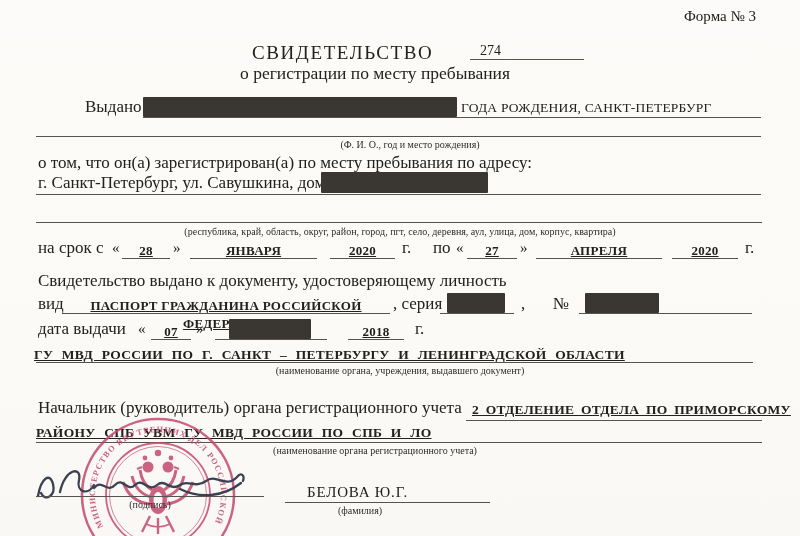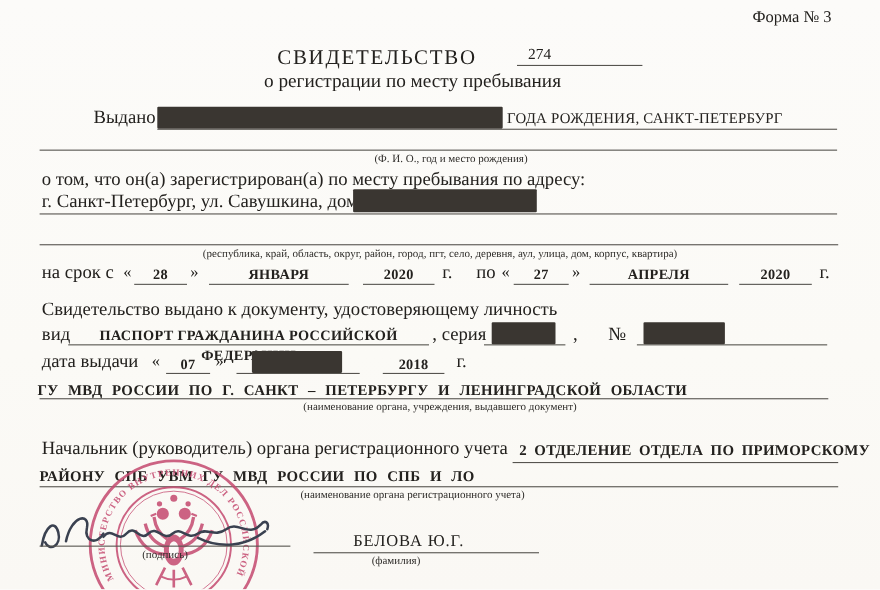--- a/index.html
+++ b/index.html
@@ -5,21 +5,21 @@
   :root{
     --paper:#fbfaf7; --ink:#23211e; --redaction:#3a3631; --line:#56544f;
     --stamp:#c4496f; --signature_ink:#3a4150; --caption:#2e2c29;
   }
   html,body{margin:0;padding:0;}
   body{font-family:"Liberation Serif","DejaVu Serif",serif;color:var(--ink);}
   .page{position:relative;width:800px;height:536px;background:var(--paper);overflow:hidden;
         background-image:linear-gradient(180deg,#fcfbf9 0%,#fbfaf6 60%,#faf8f4 100%);}
   .abs{position:absolute;white-space:nowrap;}
   .body-text{font-size:17px;}
-  .small-caps-val{font-size:13px;font-weight:600;letter-spacing:.3px;}
+  .small-caps-val{font-size:13px;font-weight:600;letter-spacing:.3px;text-decoration:underline;}
   .caption{font-size:10px;color:var(--caption);text-align:center;}
   .rule{position:absolute;border-bottom:1.4px solid var(--line);}
   .cell{position:absolute;border-bottom:1.4px solid var(--line);text-align:center;height:19px;}
   .cell .small-caps-val{position:relative;top:2px;}
   .redact{position:absolute;background:var(--redaction);border-radius:1px;}
   .quote{font-size:15px;}
   .bold13{font-size:13.5px;font-weight:normal;letter-spacing:.2px;}
   .wide-words{word-spacing:5px;}
   .stamp-stroke{stroke:var(--stamp);fill:none;}
   .stamp-fill{fill:var(--stamp);}
@@ -152,17 +152,17 @@
       <path d="M8,38 C11,20 20,14 23,26 C26,38 15,44 11,35"></path>
       <path d="M30,34 C35,10 52,8 49,22 C46,34 58,38 64,27"></path>
       <path d="M64,30 C72,20 77,36 85,27 C93,18 97,35 105,27 C113,19 118,35 127,27 C135,20 140,34 150,27 C158,21 165,31 176,23 C186,15 196,31 207,19 C211,14 215,17 213,23"></path>
       <path d="M150,31 C170,41 193,39 211,25"></path>
     </g>
   </svg>
 
   <div class="rule" style="left:36px;top:496px;width:228px;"></div>
   <div class="abs caption" style="left:36px;top:499px;width:228px;">(подпись)</div>
 
-  <div class="abs" style="left:299px;top:484px;width:205px;text-align:center;padding-right:60px;box-sizing:border-box;font-size:15px;letter-spacing:.8px;">БЕЛОВА  Ю.Г.</div>
+  <div class="abs" style="left:285px;top:484px;width:205px;text-align:center;padding-right:60px;box-sizing:border-box;font-size:15px;letter-spacing:.8px;">БЕЛОВА  Ю.Г.</div>
   <div class="rule" style="left:285px;top:502px;width:205px;"></div>
   <div class="abs caption" style="left:285px;top:505px;width:205px;padding-right:55px;box-sizing:border-box;">(фамилия)</div>
 
 </div>
 
 </body></html>

